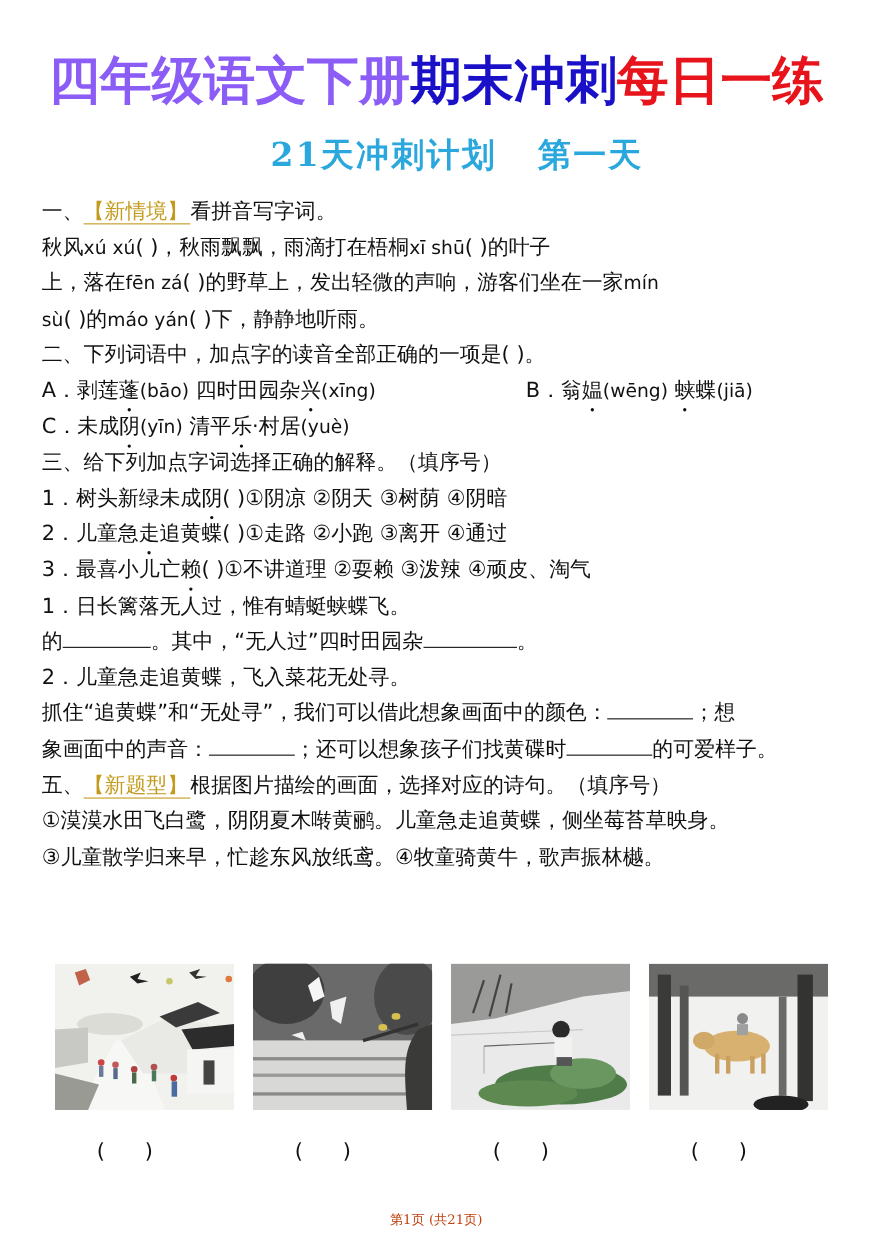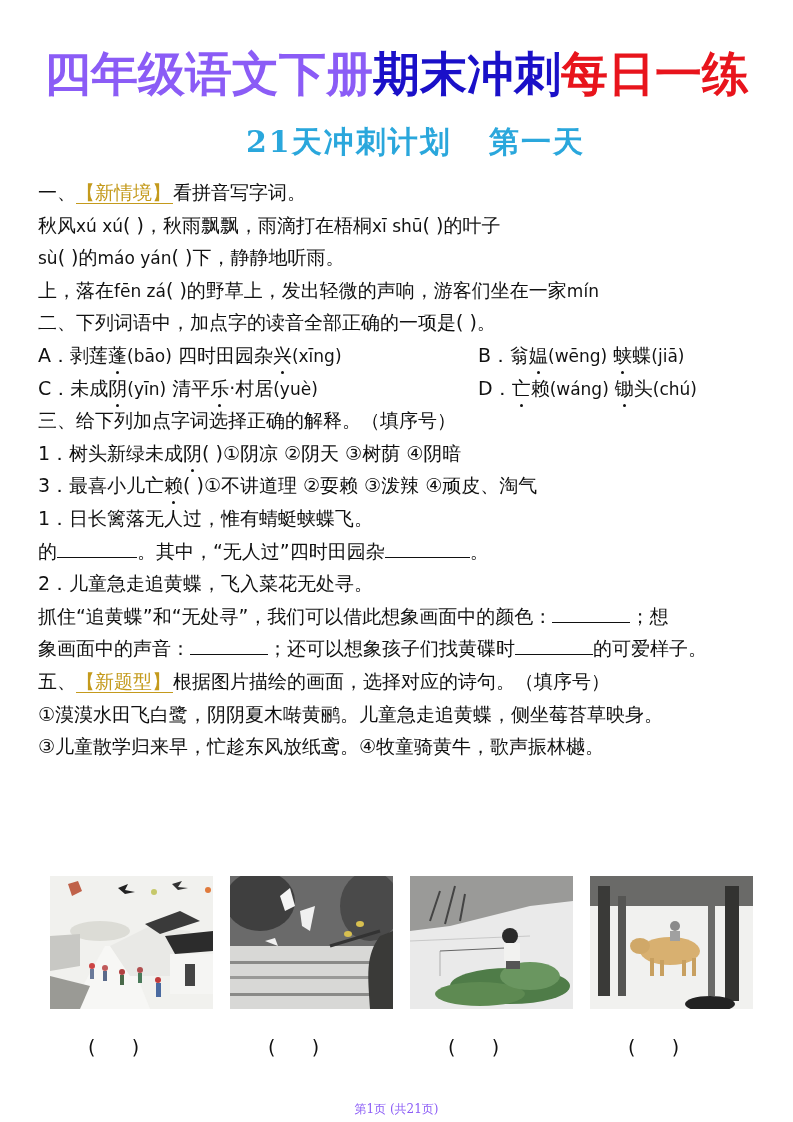--- a/index.html
+++ b/index.html
@@ -21,70 +21,69 @@
   .dot { position: relative; display: inline-block; }
   .dot::after { content: ""; position: absolute; left: 50%; bottom: -3px; width: 3px; height: 3px;
                 margin-left: -1.5px; border-radius: 50%; background: #111; }
   .uline { display: inline-block; border-bottom: 1.2px solid #111; height: 20px; vertical-align: baseline; }
   .col2 { position: absolute; left: 440px; }
   .row { position: relative; }
   .images { position: absolute; top: 876px; left: 50px; width: 700px; height: 135px; }
   .pic { position: absolute; top: 0; width: 163px; height: 133px; overflow: hidden; }
   .paren { position: absolute; top: 1036px; font-size: 19px; white-space: pre; }
   .footer { position: absolute; top: 1101px; left: 0; width: 793px; text-align: center;
-            font-size: 12px; font-family: "DejaVu Serif", serif; color: #8b5cf6; }
+            font-size: 12px; font-family: "DejaVu Serif", serif; color: #c2410c; }
 </style>
 </head>
 <body>
 
 <div class="title">
   <span class="t-black">四年级语文下册</span><span class="t-blue">期末冲刺</span><span class="t-red">每日一练</span>
 </div>
 <div class="subtitle">21天冲刺计划   第一天</div>
 
 <div class="content">
 
   <div class="line">
     <span>一、</span><span class="tag">【新情境】</span><span>看拼音写字词。</span>
   </div>
   <div class="line">
     <span>秋风</span><span class="py">xú xú</span><span>(            )，秋雨飘飘，雨滴打在梧桐</span><span class="py">xī  shū</span><span>(            )的叶子</span>
   </div>
   <div class="line">
+    <span>上，落在</span><span class="py">fēn zá</span><span>(           )的野草上，发出轻微的声响，游客们坐在一家</span><span class="py">mín</span>
+  </div>
+  <div class="line">
     <span class="py">sù</span><span>(          )的</span><span class="py">máo yán</span><span>(        )下，静静地听雨。</span>
-  </div>
-  <div class="line">
-    <span>上，落在</span><span class="py">fēn zá</span><span>(           )的野草上，发出轻微的声响，游客们坐在一家</span><span class="py">mín</span>
   </div>
 
   <div class="line">二、下列词语中，加点字的读音全部正确的一项是(        )。</div>
   <div class="line row">
     <span>
       <span>A．</span><span>剥莲</span><span class="dot">蓬</span><span class="py">(bāo)</span>
       <span>四时田园杂</span><span class="dot">兴</span><span class="py">(xīng)</span>
     </span>
     <span class="col2">
       <span>B．</span><span>翁</span><span class="dot">媪</span><span class="py">(wēng)</span>
       <span class="dot">蛱</span><span>蝶</span><span class="py">(jiā)</span>
     </span>
   </div>
   <div class="line row">
     <span>
       <span>C．</span><span>未成</span><span class="dot">阴</span><span class="py">(yīn)</span>
       <span>清平</span><span class="dot">乐</span><span>·村居</span><span class="py">(yuè)</span>
     </span>
-    <span class="col2">
-      <span>D．</span><span class="dot">亡</span><span>赖</span><span class="py">(wáng)</span>
-      <span class="dot">锄</span><span>头</span><span class="py">(chú)</span>
-    </span>
   </div>
 
   <div class="line">三、给下列加点字词选择正确的解释。（填序号）</div>
   <div class="line">
     <span>1．</span><span>树头新绿未成</span><span class="dot">阴</span><span>(        )</span><span>①阴凉   ②阴天   ③树荫   ④阴暗</span>
+  </div>
+  <div class="line">
+    <span>2．</span><span>儿童急</span><span class="dot">走</span><span>追黄蝶</span><span>(        )</span><span>①走路   ②小跑   ③离开   ④通过</span>
   </div>
   <div class="line">
     <span>3．</span><span>最喜小儿亡</span><span class="dot">赖</span><span>(       )</span><span>①不讲道理   ②耍赖   ③泼辣   ④顽皮、淘气</span>
   </div>
 
   <div class="line">1．日长篱落无人过，惟有蜻蜓蛱蝶飞。</div>
   <div class="line">
     <span>的</span><span class="uline" style="width:80px"></span><span>。其中，“无人过”四时田园杂</span><span class="uline" style="width:85px"></span><span>。</span>
   </div>
   <div class="line">2．儿童急走追黄蝶，飞入菜花无处寻。</div>

